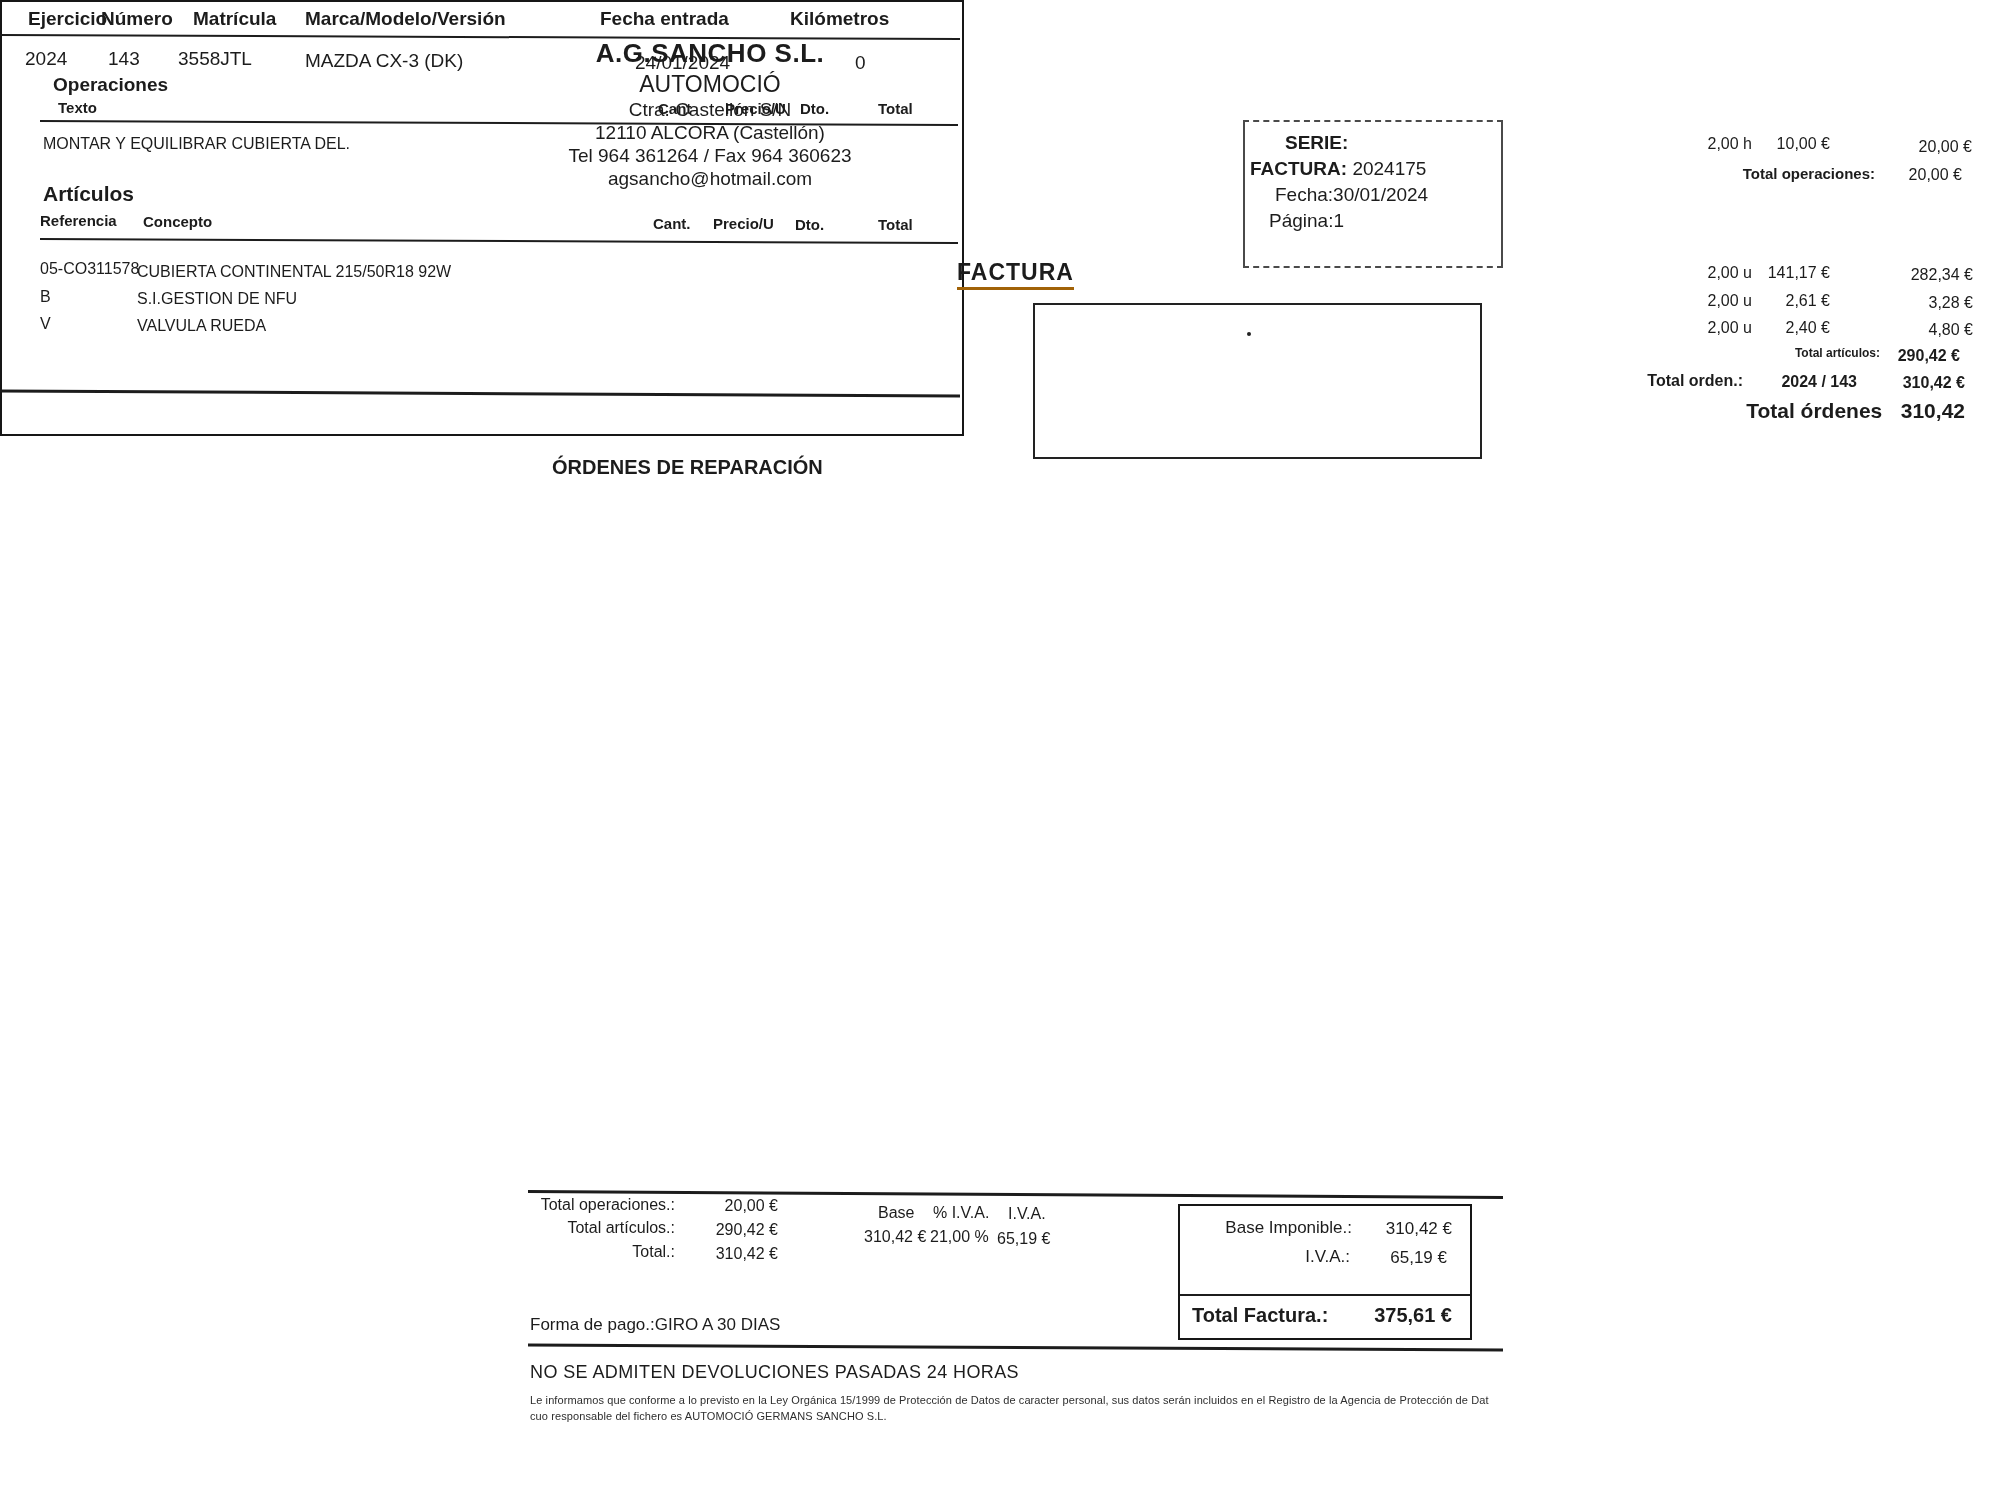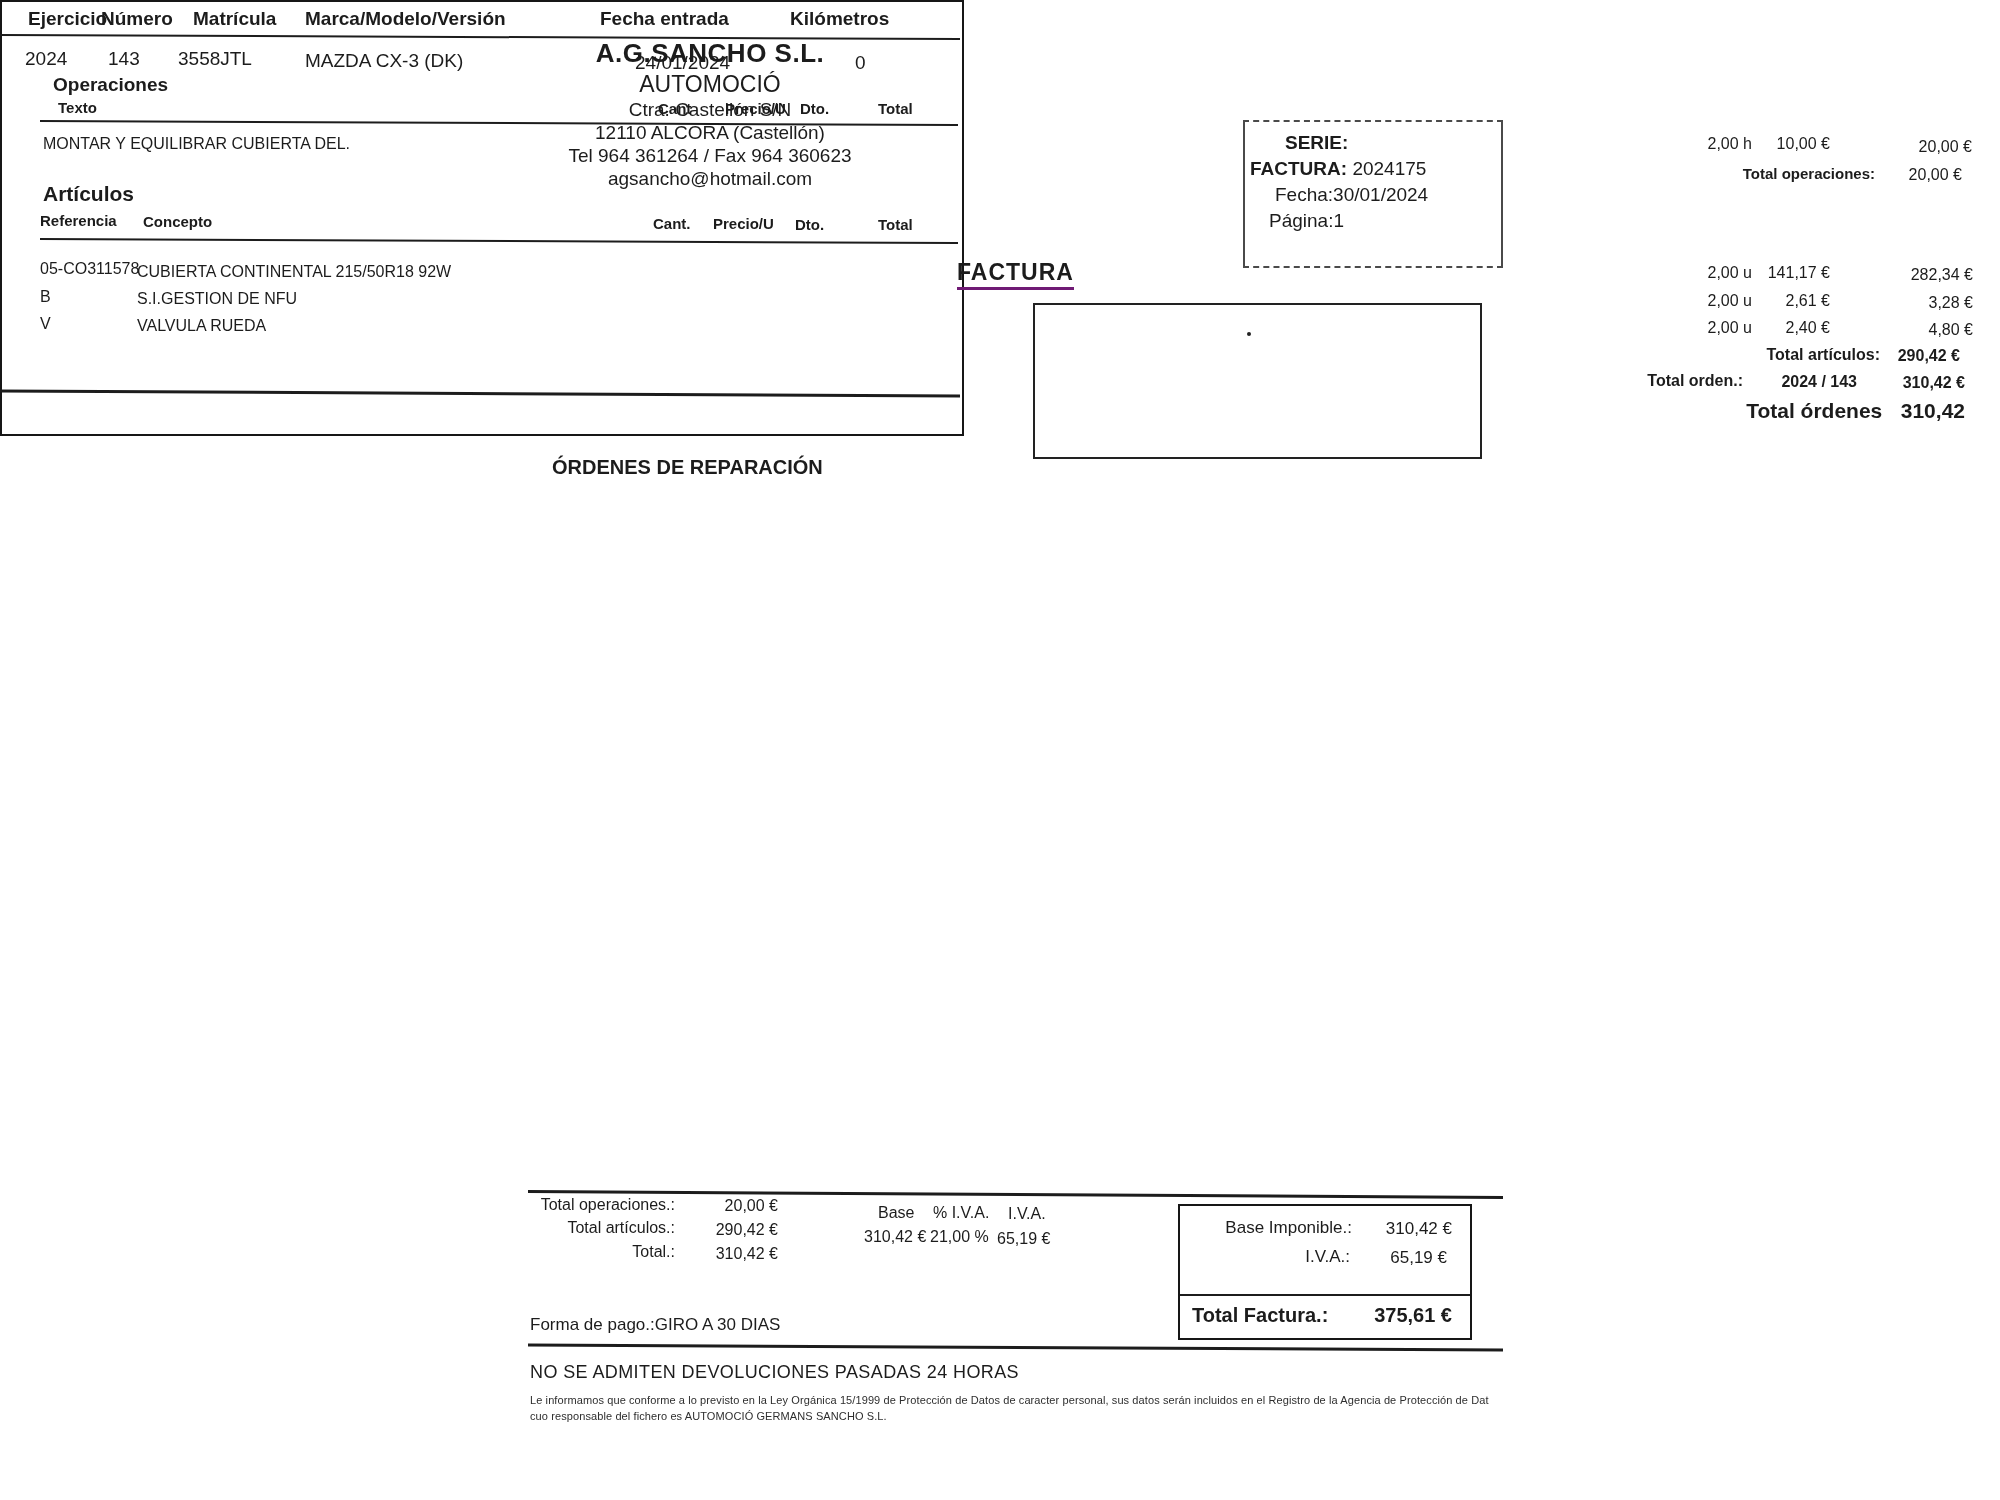--- a/index.html
+++ b/index.html
@@ -15,21 +15,21 @@
   #company .dv{font-size:23px;}
   #company .sm{font-size:19px;}
   
   #seriebox{left:1243px;top:120px;width:256px;height:136px;
     border-top:2px dashed #4a4a4a;border-bottom:2px dashed #4a4a4a;
     border-left:2px solid #4a4a4a;border-right:2px solid #4a4a4a;
     font-size:19px;line-height:26px;padding-top:8px;}
   #seriebox div{white-space:nowrap;}
   
   #doctitle{left:957px;top:259px;font-size:23px;font-weight:bold;letter-spacing:1px;
-    border-bottom:3px solid #701a75;padding-bottom:1px;}
+    border-bottom:3px solid #a16207;padding-bottom:1px;}
   
   #clientbox{left:1033px;top:303px;width:445px;height:152px;border:2px solid #222;}
   #clientdot{left:1247px;top:332px;width:4px;height:4px;background:#222;border-radius:50%;}
   
   #orders-title{left:552px;top:456px;font-size:20px;font-weight:bold;}
   #otable{left:540px;top:486px;width:960px;height:432px;border:2.5px solid #161616;}
   #otable .abs{position:absolute;}
   .h19{font-size:19px;font-weight:bold;}
   .t19{font-size:19px;text-align:right;}
   .h15{font-size:15px;font-weight:bold;}
@@ -129,21 +129,21 @@
     <div class="abs t16" style="right:248px;top:292px;">2,00 u</div>
     <div class="abs t16" style="right:170px;top:292px;">2,61 €</div>
     <div class="abs t16" style="right:27px;top:294px;">3,28 €</div>
 
     <div class="abs t16" style="left:40px;top:315px;">V</div>
     <div class="abs t16" style="left:137px;top:317px;">VALVULA RUEDA</div>
     <div class="abs t16" style="right:248px;top:319px;">2,00 u</div>
     <div class="abs t16" style="right:170px;top:319px;">2,40 €</div>
     <div class="abs t16" style="right:27px;top:321px;">4,80 €</div>
 
-    <div class="abs h15" style="right:120px;top:346px;font-size:16px;">Total artículos:</div>
+    <div class="abs h15" style="right:120px;top:346px;font-size:12px;">Total artículos:</div>
     <div class="abs t16" style="right:40px;top:347px;font-weight:bold;">290,42 €</div>
 
     <div class="abs h15" style="right:257px;top:372px;font-size:16px;">Total orden.:</div>
     <div class="abs h15" style="right:143px;top:373px;font-size:16px;">2024 / 143</div>
     <div class="abs t16" style="right:35px;top:374px;font-weight:bold;">310,42 €</div>
 
     <div class="hline" style="left:-6px;top:392px;width:966px;height:3px;transform:rotate(0.3deg);"></div>
     <div class="abs" style="right:35px;top:399px;">
       <span class="h21">Total órdenes</span>
       <span class="h21" style="margin-left:14px;">310,42</span>

